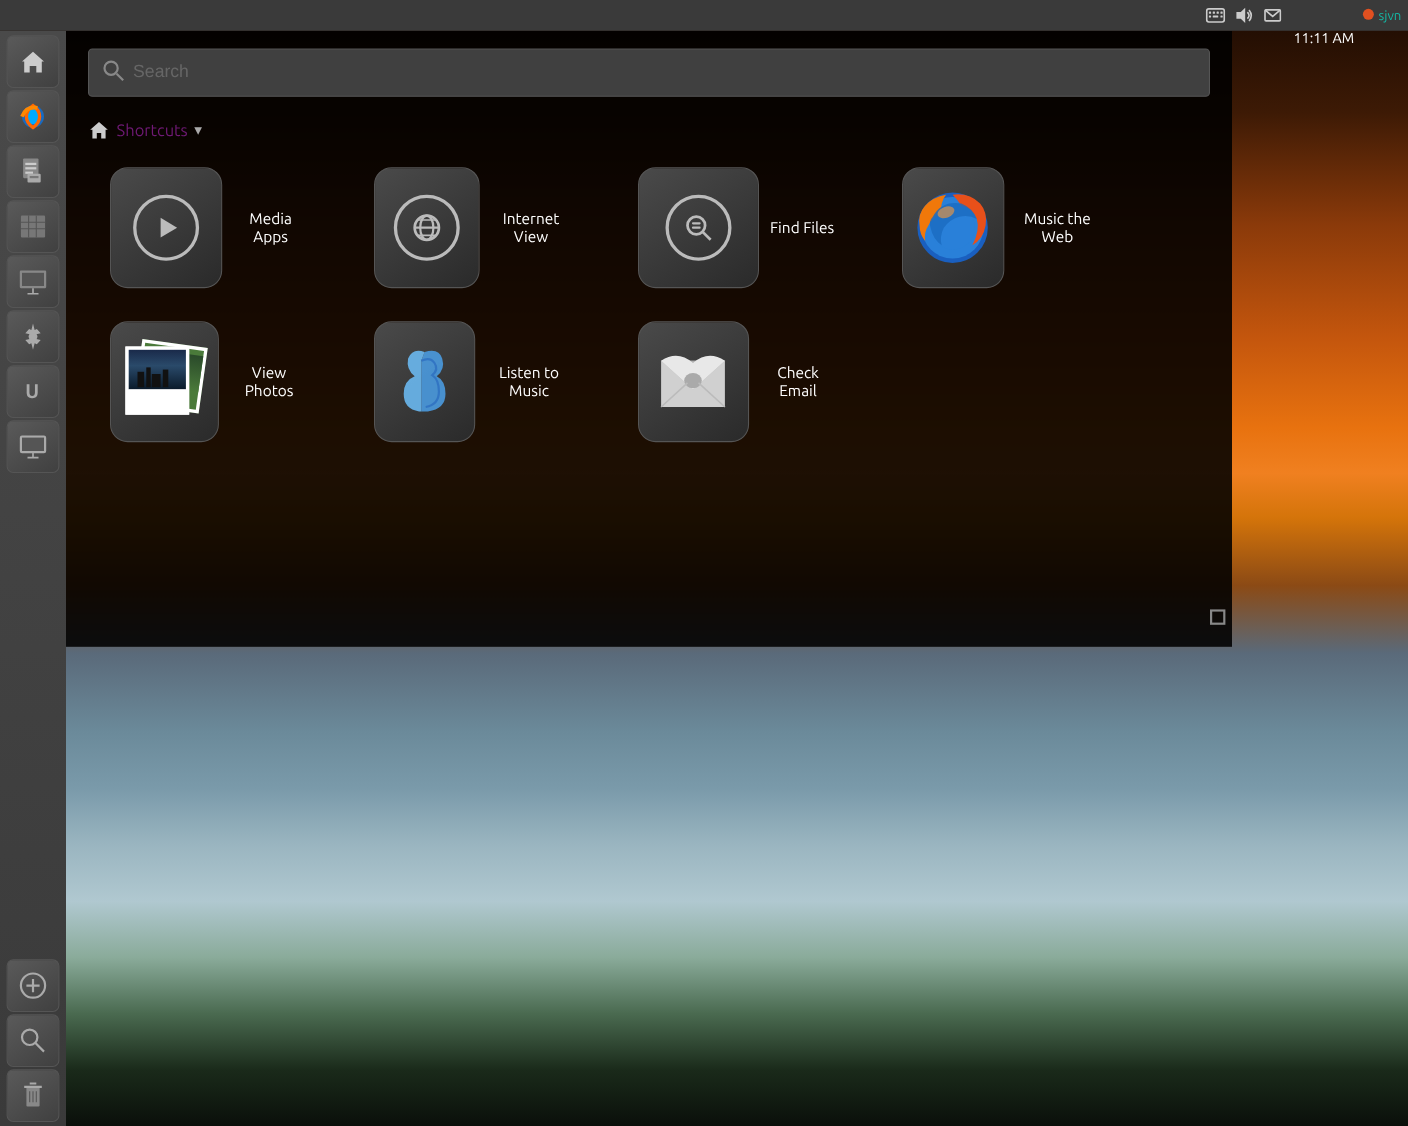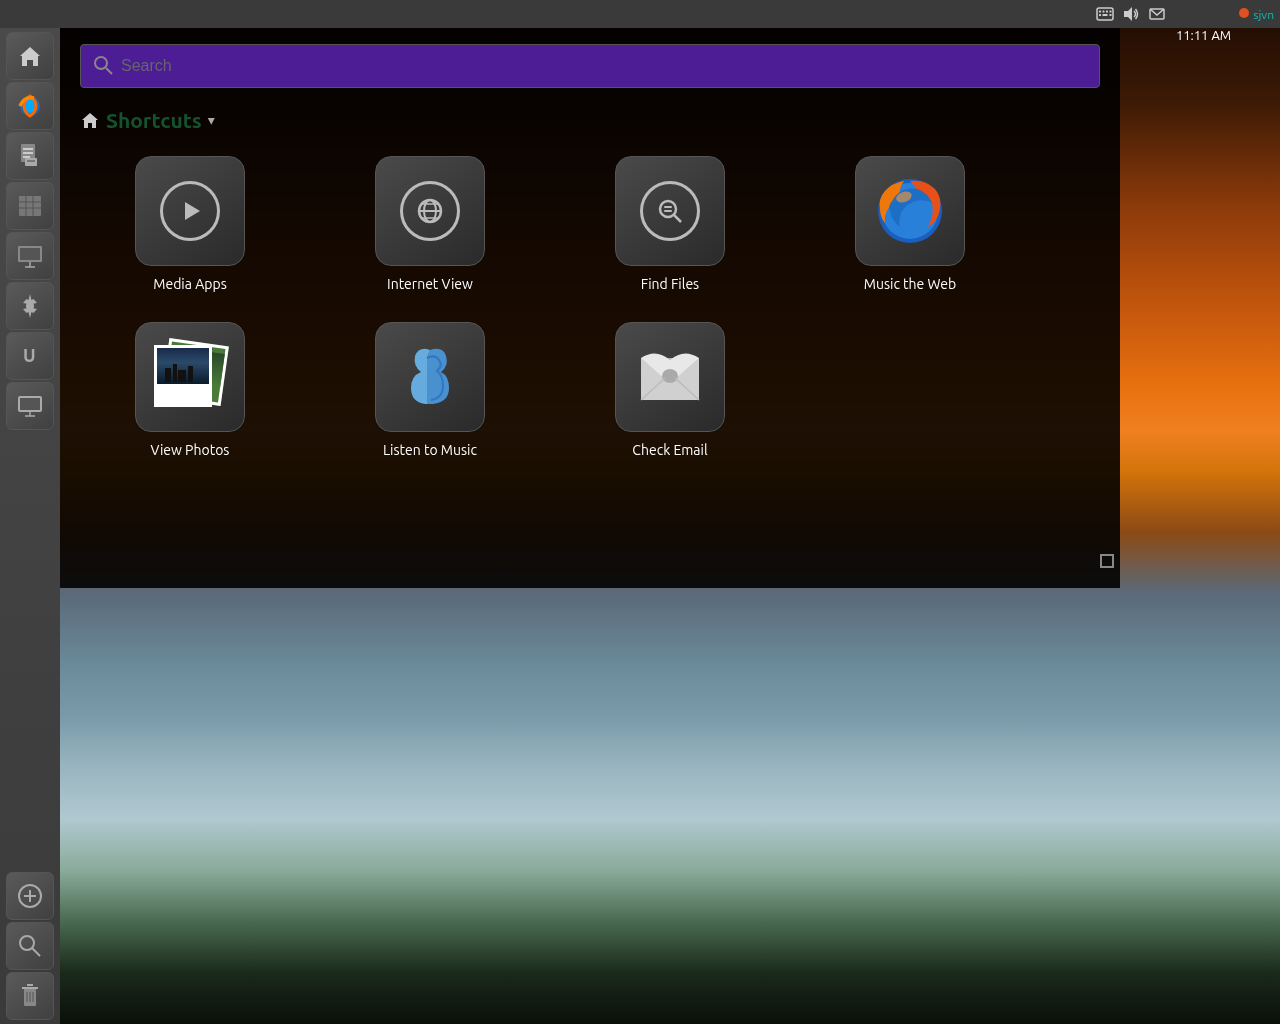--- a/index.html
+++ b/index.html
@@ -148,21 +148,21 @@
       height: 560px;
       background: rgba(0, 0, 0, 0.88);
       z-index: 40;
       padding: 16px 20px;
     }
 
     
     #search-bar {
       display: flex;
       align-items: center;
-      background: #4c1d95;
+      background: #404040;
       border: 1px solid #555;
       border-radius: 4px;
       padding: 6px 12px;
       margin-bottom: 20px;
       height: 44px;
     }
 
     .search-icon-wrap {
       color: #aaa;
       margin-right: 8px;
@@ -190,41 +190,41 @@
       margin-bottom: 24px;
     }
 
     .home-icon-small {
       width: 20px;
       height: 20px;
       color: #ccc;
     }
 
     .breadcrumb-label {
-      color: #14532d;
-      font-size: 21px;
-      font-weight: bold;
+      color: #701a75;
+      font-size: 15px;
+      font-weight: normal;
     }
 
     .breadcrumb-arrow {
       color: #aaa;
       font-size: 14px;
     }
 
     
     .app-grid {
       display: grid;
       grid-template-columns: repeat(4, 180px);
       gap: 30px 60px;
       padding: 0 20px;
     }
 
     .app-item {
       display: flex;
-      flex-direction: column;
+      flex-direction: row;
       align-items: center;
       gap: 10px;
       cursor: pointer;
     }
 
     .app-icon-wrap {
       width: 110px;
       height: 110px;
       background: linear-gradient(145deg, #4a4a4a, #2a2a2a);
       border-radius: 16px;

